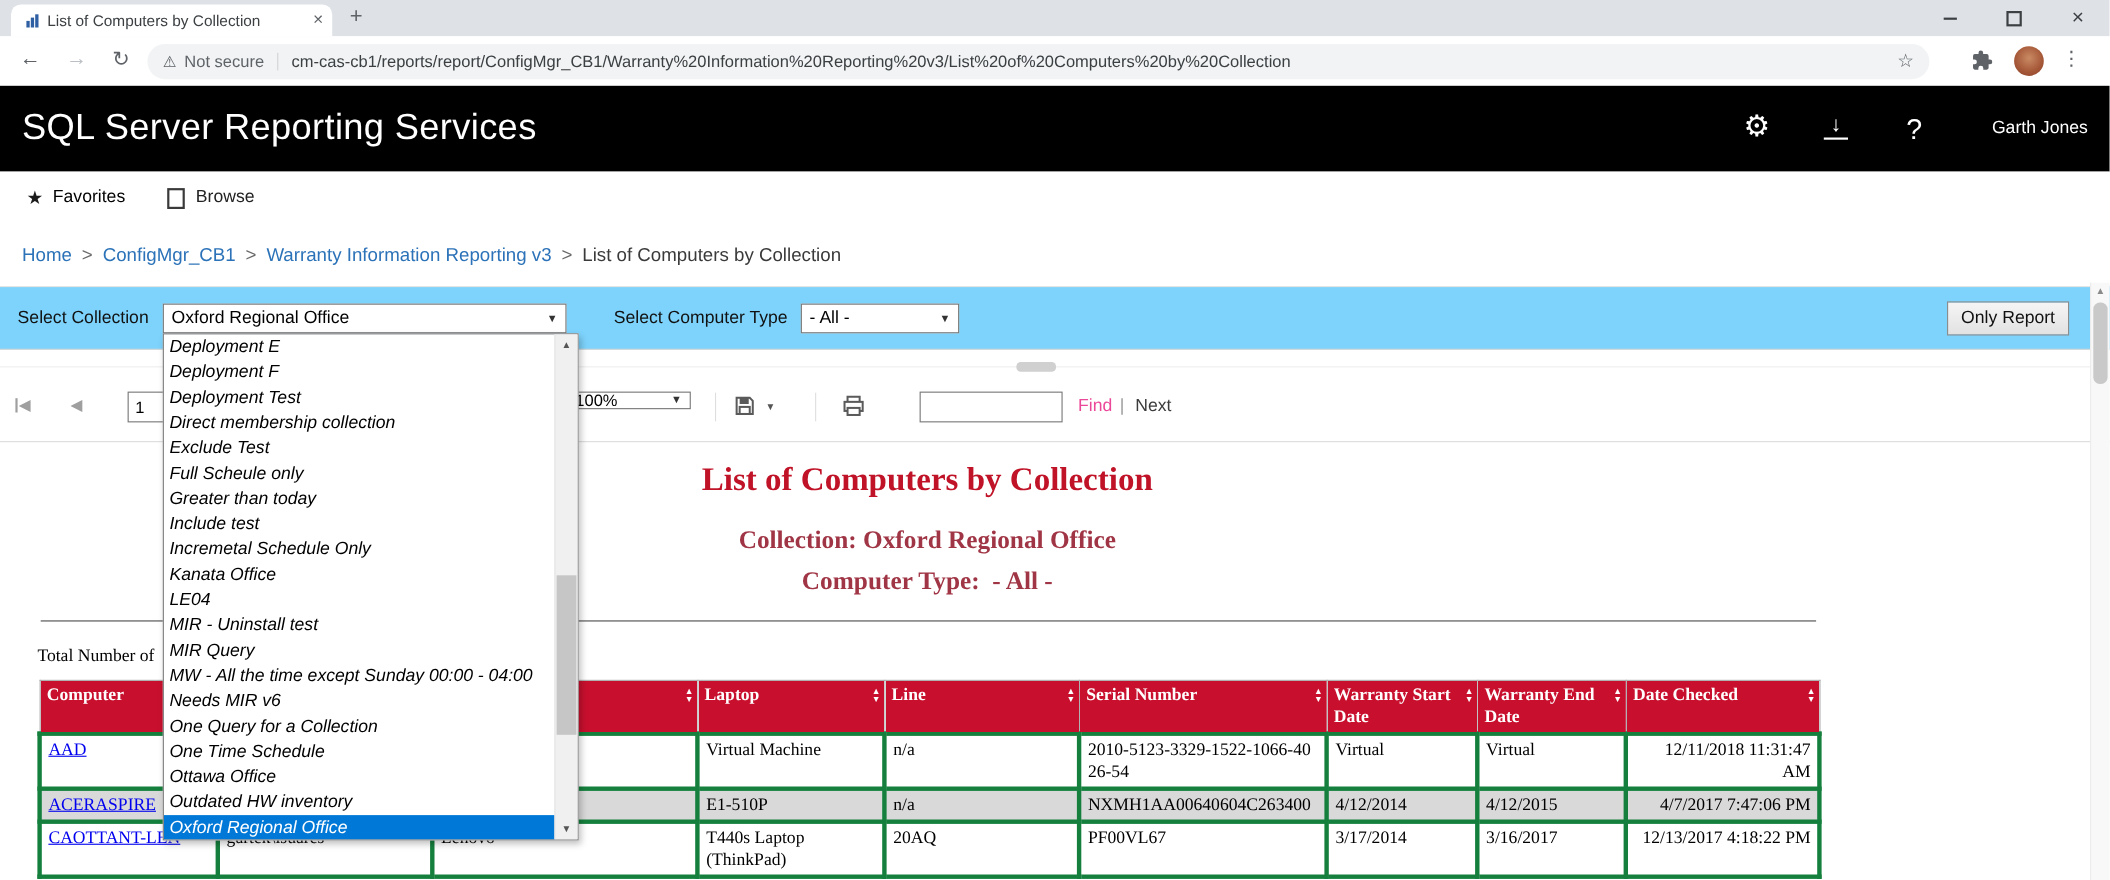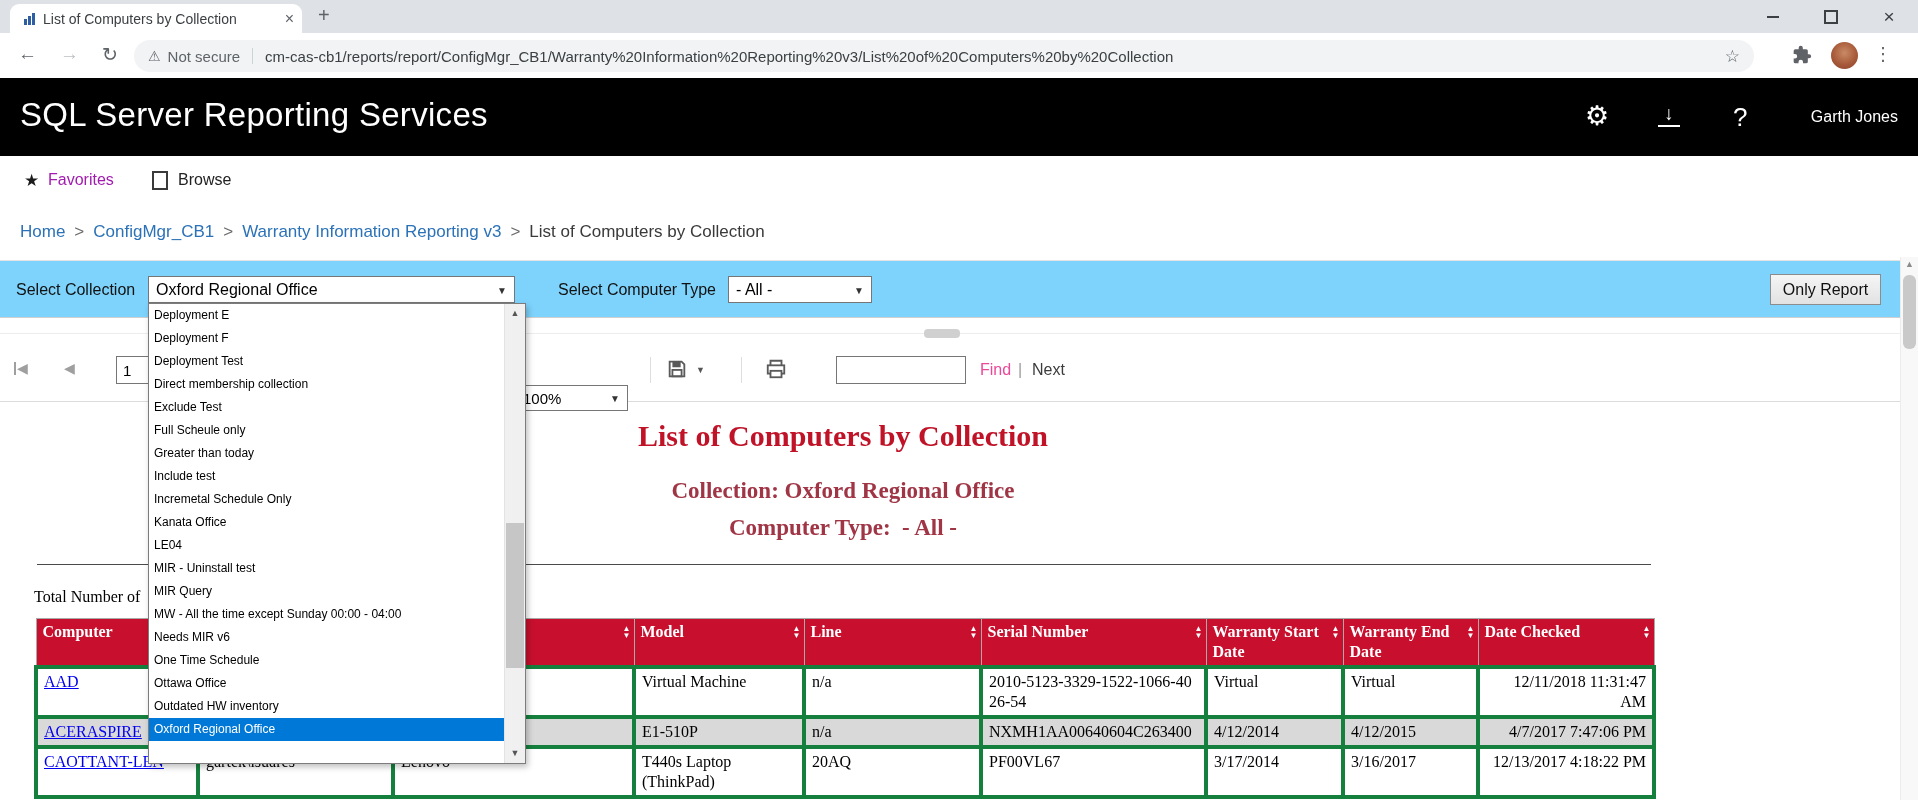--- a/index.html
+++ b/index.html
@@ -43,21 +43,21 @@
   .ic-gear{position:absolute;left:1585px;top:22px;font-size:27px;cursor:pointer;}
   .ic-dl{position:absolute;left:1658px;top:26px;width:22px;text-align:center;cursor:pointer;}
   .dl-arrow{display:block;font-size:19px;line-height:20px;font-style:normal;}
   .dl-bar{display:block;height:2px;background:#fff;margin-top:1px;}
   .ic-help{position:absolute;left:1733px;top:24px;font-size:26px;cursor:pointer;}
   .ssrs-user{position:absolute;right:20px;top:30px;font-size:16px;cursor:pointer;}
 
   
   .subnav{position:absolute;top:156px;left:0;right:0;height:49px;background:#fff;}
   .fav-star{position:absolute;left:24px;top:14px;font-size:17px;color:#1b1b1b;}
-  .fav-label{position:absolute;left:48px;top:15px;font-size:16px;color:#a21caf;cursor:pointer;}
+  .fav-label{position:absolute;left:48px;top:15px;font-size:16px;color:#000000;cursor:pointer;}
   .browse-ic{position:absolute;left:152px;top:15px;width:12px;height:15px;border:2px solid #3a3a3a;}
   .browse-label{position:absolute;left:178px;top:15px;font-size:16px;color:#222;cursor:pointer;}
 
   
   .breadcrumb{position:absolute;top:205px;left:0;right:0;height:55px;padding:17px 0 0 20px;box-sizing:border-box;font-size:17px;}
   .bc-item{color:var(--breadcrumb-link,#2b72b8);cursor:pointer;}
   .bc-sep{color:#6a6a6a;margin:0 9px;}
   .bc-current{color:#3a3a3a;cursor:default;}
 
   
@@ -78,22 +78,22 @@
   .viewer-toolbar{position:absolute;top:318px;left:0;right:0;height:84px;background:#fff;
                   border-bottom:1px solid #dcdcdc;box-sizing:border-box;}
   .split-line{position:absolute;top:15px;left:0;right:0;border-top:1px solid #ededed;}
   .viewer-handle{position:absolute;top:11px;left:924px;width:36px;height:9px;border-radius:4px;background:#d0d0d0;cursor:pointer;}
   .tb-first{position:absolute;left:14px;top:42px;display:flex;align-items:center;cursor:pointer;}
   .vbar{display:inline-block;width:2px;height:13px;background:#9f9f9f;margin-right:1px;}
   .tri{font-size:14px;color:#9f9f9f;font-style:normal;}
   .tb-prev{position:absolute;left:64px;top:42px;cursor:pointer;}
   .tb-page{position:absolute;left:116px;top:38px;width:57px;height:28px;border:1px solid #767676;box-sizing:border-box;
            font-size:15px;padding:0 6px;font-family:inherit;}
-  .tb-zoom{position:absolute;left:514px;top:38px;width:114px;height:26px;border:1px solid #767676;background:#fff;
-           box-sizing:border-box;display:flex;align-items:center;padding-left:8px;font-size:15px;cursor:pointer;margin-top:29px;}
+  .tb-zoom{position:absolute;left:514px;top:38px;width:114px;height:16px;border:1px solid #767676;background:#fff;
+           box-sizing:border-box;display:flex;align-items:center;padding-left:8px;font-size:15px;cursor:pointer;}
   .tb-sep{position:absolute;top:39px;width:1px;height:26px;background:#dedede;}
   .s1{left:650px}.s2{left:741px}
   .tb-save{position:absolute;left:666px;top:40px;cursor:pointer;}
   .tb-save-chev{position:absolute;left:696px;top:47px;font-size:9px;color:#555;cursor:pointer;}
   .tb-print{position:absolute;left:764px;top:40px;cursor:pointer;}
   .tb-search{position:absolute;left:836px;top:38px;width:130px;height:28px;border:1px solid #767676;box-sizing:border-box;
              font-family:inherit;font-size:15px;padding:0 6px;}
   .tb-find{position:absolute;left:980px;top:43px;font-size:16px;color:#ec4899;cursor:pointer;}
   .tb-fsep{position:absolute;left:1018px;top:43px;font-size:16px;color:#9a9a9a;}
   .tb-next{position:absolute;left:1032px;top:43px;font-size:16px;color:#3c3c3c;cursor:pointer;}
@@ -116,22 +116,22 @@
   .r-table td{font-size:16px;padding:3px 6px;vertical-align:top;border:4px solid #15803d;line-height:20px;background:#fff;}
   .r-table tr.shaded td{background:var(--shaded-row,#d9d9d9);}
   .r-table td.right{text-align:right;}
   .r-table td.col-serial{word-break:break-all;}
   .r-table td a{color:var(--link,#0000ee);text-decoration:underline;cursor:pointer;}
 
   
   .dropdown{position:absolute;left:148px;top:303px;width:378px;height:461px;background:#fff;border:1px solid #7c7c7c;
             box-sizing:border-box;z-index:60;box-shadow:2px 3px 6px rgba(0,0,0,.25);}
   .dd-list{position:absolute;top:0;left:0;right:20px;bottom:0;overflow:hidden;}
-  .dd-item{height:23px;line-height:23px;font-size:12px;padding-left:5px;white-space:nowrap;overflow:hidden;color:#000;
-           font-family:"Liberation Sans","DejaVu Sans",sans-serif;cursor:pointer;}
+  .dd-item{height:23px;line-height:23px;font-size:16px;padding-left:5px;white-space:nowrap;overflow:hidden;color:#000;
+           font-family:"Liberation Sans","DejaVu Sans",sans-serif;cursor:pointer;font-style:italic;}
   .dd-item.selected{background:var(--selection,#0078d7);color:#fff;}
   .dd-scroll{position:absolute;top:0;right:0;bottom:0;width:20px;background:#f0f0f0;border-left:1px solid #e3e3e3;}
   .dd-up,.dd-down{position:absolute;left:0;right:0;height:19px;text-align:center;font-size:9px;color:#555;line-height:19px;cursor:pointer;}
   .dd-up{top:0}.dd-down{bottom:0}
   .dd-thumb{position:absolute;left:1px;right:1px;top:219px;height:145px;background:#c6c6c6;cursor:pointer;}
 
   
   .page-scroll{position:absolute;top:257px;right:0;bottom:0;width:17px;background:#f8f8f8;border-left:1px solid #ececec;z-index:40;}
   .ps-up{position:absolute;top:2px;left:0;right:0;text-align:center;font-size:9px;color:#8a8a8a;cursor:pointer;}
   .ps-thumb{position:absolute;left:2px;right:2px;top:18px;height:74px;background:#c9c9c9;border-radius:6px;cursor:pointer;}
@@ -278,21 +278,21 @@
                 <span>▼</span>
               </span></th>
             <th><span></span><span class="sort">
                 <span>▲</span>
                 <span>▼</span>
               </span></th>
             <th><span></span><span class="sort">
                 <span>▲</span>
                 <span>▼</span>
               </span></th>
-            <th><span>Model</span><span class="sort">
+            <th><span>Laptop</span><span class="sort">
                 <span>▲</span>
                 <span>▼</span>
               </span></th>
             <th><span>Line</span><span class="sort">
                 <span>▲</span>
                 <span>▼</span>
               </span></th>
             <th><span>Serial Number</span><span class="sort">
                 <span>▲</span>
                 <span>▼</span>
@@ -359,20 +359,21 @@
         <div class="dd-item">Full Scheule only</div>
         <div class="dd-item">Greater than today</div>
         <div class="dd-item">Include test</div>
         <div class="dd-item">Incremetal Schedule Only</div>
         <div class="dd-item">Kanata Office</div>
         <div class="dd-item">LE04</div>
         <div class="dd-item">MIR - Uninstall test</div>
         <div class="dd-item">MIR Query</div>
         <div class="dd-item">MW - All the time except Sunday 00:00 - 04:00</div>
         <div class="dd-item">Needs MIR v6</div>
+        <div class="dd-item">One Query for a Collection</div>
         <div class="dd-item">One Time Schedule</div>
         <div class="dd-item">Ottawa Office</div>
         <div class="dd-item">Outdated HW inventory</div>
         <div class="dd-item selected">Oxford Regional Office</div>
       </div>
     <div class="dd-scroll">
       <div class="dd-up">▲</div>
       <div class="dd-thumb"></div>
       <div class="dd-down">▼</div>
     </div>

